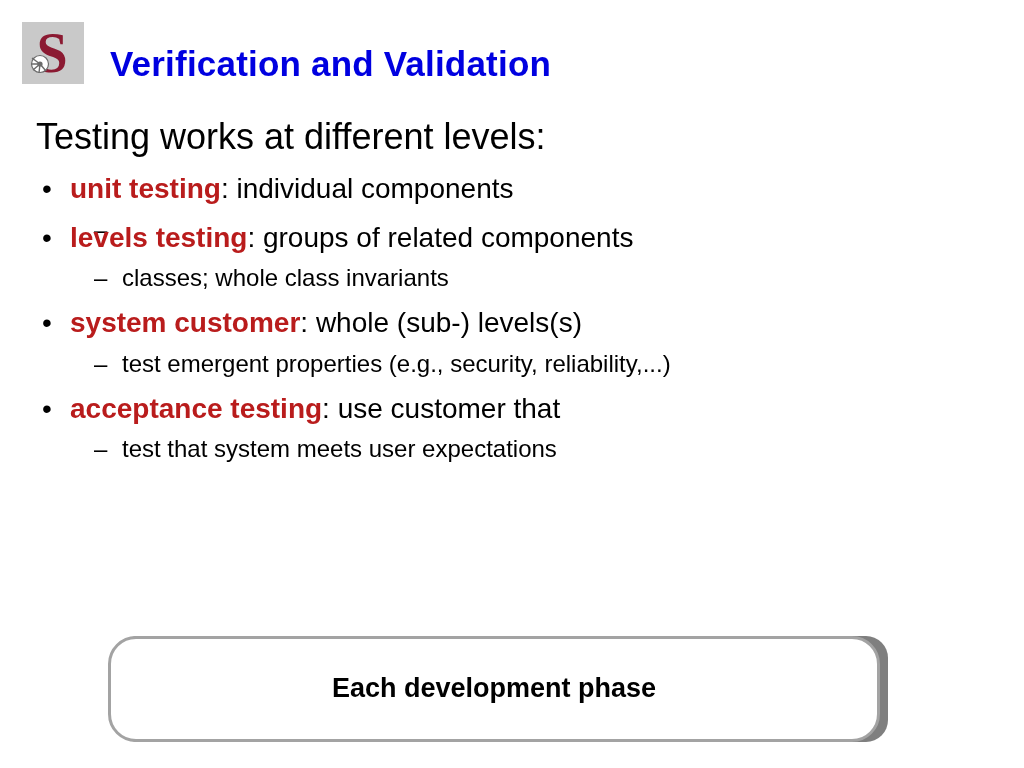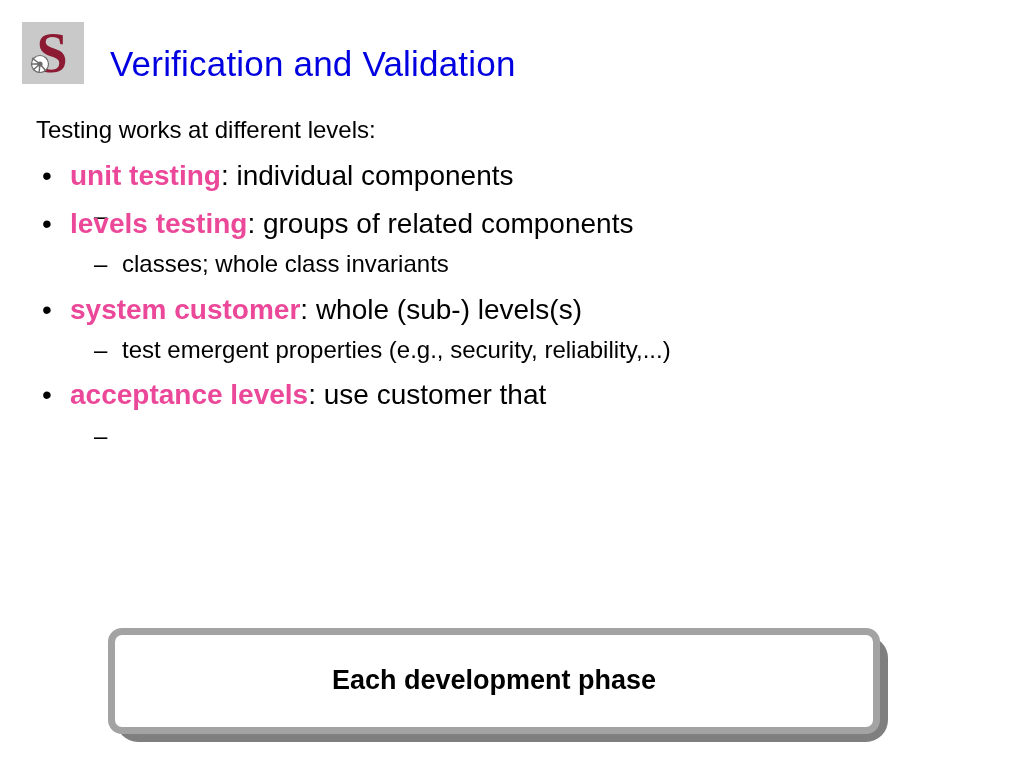--- a/index.html
+++ b/index.html
@@ -36,35 +36,35 @@
     height: 62px;
     background: #c8c8c8;
     overflow: hidden;
   }
   .logo svg { display: block; }
   .slide-title {
     position: absolute;
     left: 92px;
     top: 26px;
     font-size: 35px;
-    font-weight: normal;
+    font-weight: bold;
     color: #0000e0;
     letter-spacing: 0.2px;
     white-space: nowrap;
   }
 
   
   .body {
     position: absolute;
     top: 116px;
     left: 36px;
     right: 26px;
   }
   .lead {
-    font-size: 24px;
+    font-size: 36px;
     color: #000000;
     margin-bottom: 13px;
     line-height: 1.15;
   }
 
   .bullet {
     position: relative;
     padding-left: 34px;
     font-size: 28px;
     color: #000000;
@@ -74,21 +74,21 @@
   }
   .bullet .dot {
     position: absolute;
     left: 6px;
     top: 0;
     font-size: 28px;
     line-height: 1.15;
     color: #000000;
   }
   .bullet .term {
-    color: #ec4899;
+    color: #b91c1c;
     font-weight: bold;
   }
 
   .sub {
     position: relative;
     padding-left: 86px;
     font-size: 24px;
     color: #000000;
     line-height: 1.15;
     margin-top: 10px;
@@ -116,26 +116,26 @@
     left: 8px;
     top: 8px;
     width: 772px;
     height: 106px;
     background: #7f7f7f;
     border-radius: 22px;
   }
   .callout {
     position: absolute;
     left: 0;
-    top: 0;
+    top: 8px;
     width: 772px;
     height: 106px;
     background: #ffffff;
-    border: 7px solid #a3a3a3;
-    border-radius: 14px;
+    border: 3px solid #a3a3a3;
+    border-radius: 28px;
     box-sizing: border-box;
     display: flex;
     flex-direction: column;
     align-items: center;
     justify-content: center;
   }
   .callout-line {
     font-size: 27px;
     font-weight: bold;
     color: #000000;
@@ -188,24 +188,25 @@
       <span class="dot">•</span>
       <span class="term">system customer</span><span>: whole (sub-) levels(s)</span>
     </div>
     <div class="sub">
       <span class="dash">–</span>
       <span>test emergent properties (e.g., security, reliability,...)</span>
     </div>
 
     <div class="bullet">
       <span class="dot">•</span>
-      <span class="term">acceptance levels</span><span>: use customer that</span>
-    </div>
-    <div class="sub">
-      <span class="dash">–</span>
+      <span class="term">acceptance testing</span><span>: use customer that</span>
+    </div>
+    <div class="sub">
+      <span class="dash">–</span>
+      <span>test that system meets user expectations</span>
     </div>
 
   </div>
 
   <div class="callout-wrap">
     <div class="callout-shadow"></div>
     <div class="callout">
       <div class="callout-line">Each development phase</div>
     </div>
   </div>

